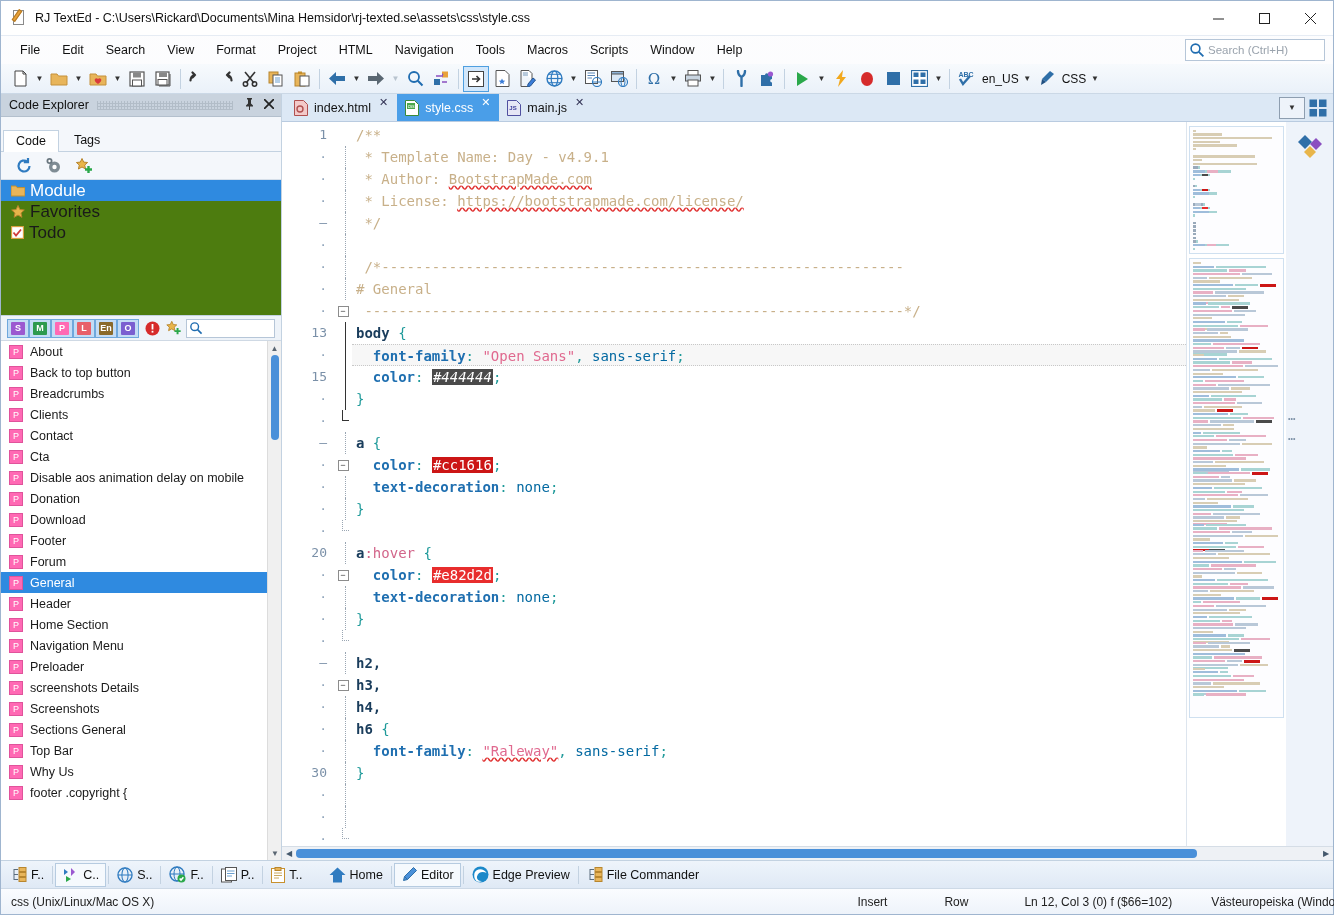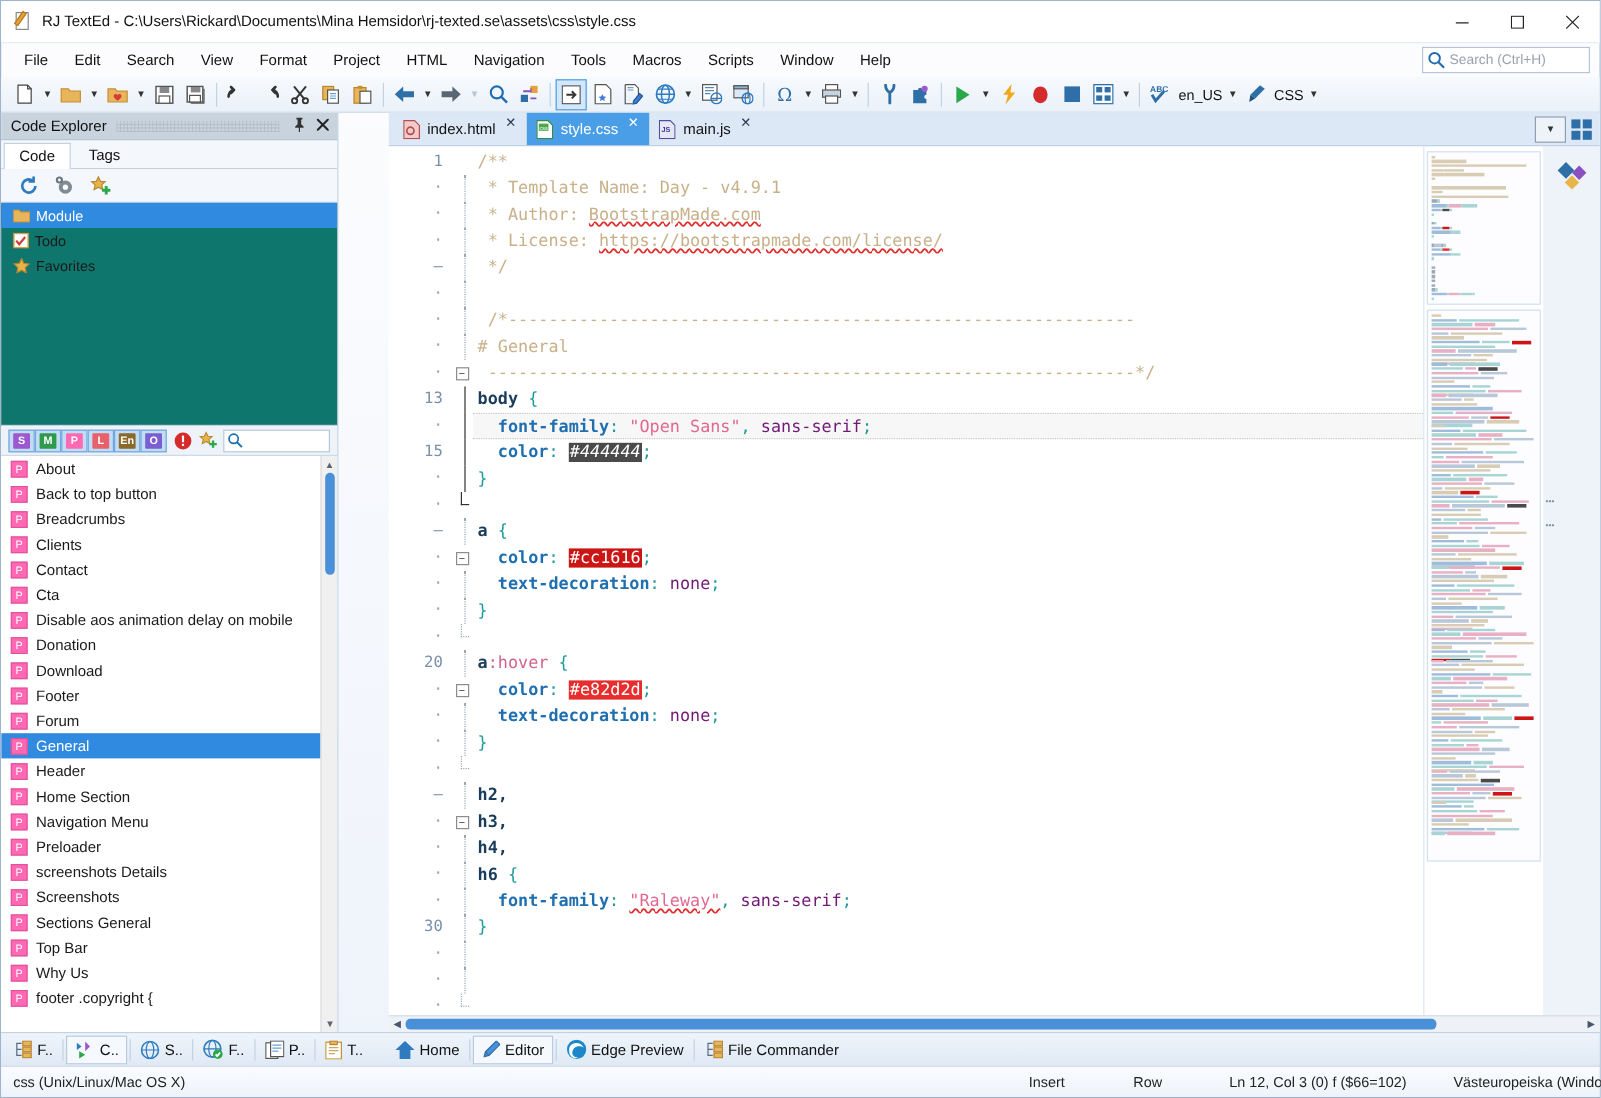--- a/index.html
+++ b/index.html
@@ -78,56 +78,56 @@
   .tb { width:26px; height:26px; display:flex; align-items:center; justify-content:center; flex:none; }
   .tb.sel { background:#d2e7fb; border:1px solid #4f9fe0; }
   .tbarrow {
     width:13px; height:26px; display:flex; align-items:center; justify-content:center;
     flex:none; color:#333; font-size:8px;
   }
   .tbsep { width:1px; height:20px; background:#c3d2e1; margin:0 4px; flex:none; }
   .tblabel { font-size:12px; color:#111; padding:0 2px; white-space:nowrap;}
 
   
-  .main { flex:1; display:flex; min-height:0;gap:42px; }
+  .main { flex:1; display:flex; min-height:0; }
 
   
   .leftpanel {
     width:281px; min-width:281px; display:flex; flex-direction:column;
     background:#f4f7fb;
     border-right:1px solid #c3d2e1;
   }
   .panel-hdr {
     height:23px; display:flex; align-items:center;
     background:#c9d3de; padding-left:8px; font-size:12.5px; color:#111;
     border-bottom:1px solid #b4c0cd;
   }
   .panel-hdr .grip { flex:1; height:9px; margin:0 8px;
     background-image:repeating-linear-gradient(90deg,#a9b4c0 0 1px, transparent 1px 3px),
                      repeating-linear-gradient(0deg,#a9b4c0 0 1px, transparent 1px 3px);
     background-size:3px 3px; opacity:.7;
   }
   .panel-hdr .hbtn { width:16px; text-align:center; color:#222; font-size:12px; margin-right:4px;}
   .tabs-row {
-    height:24px; display:flex; align-items:flex-end;
+    height:35px; display:flex; align-items:flex-end;
     background:#f4f7fb; border-bottom:1px solid #c3d2e1;
   }
   .ptab {
     padding:3px 12px 4px; font-size:12.5px; color:#111;
     border:1px solid transparent; border-bottom:none; margin-left:2px;
   }
   .ptab.active { background:#fff; border-color:#c3d2e1; position:relative; top:1px;}
   .mini-toolbar {
     height:28px; display:flex; align-items:center; gap:4px; padding-left:10px;
     background:#f4f7fb; border-bottom:1px solid #d6dfe9;
   }
   .tree {
-    background:#0f766e; height:186px; overflow:hidden;
+    background:#4d7c0f; height:136px; overflow:hidden;
     border-bottom:1px solid #c3d2e1;
-    font-size:12px;
+    font-size:17px;
   }
   .tree-row { height:21px; display:flex; align-items:center; padding-left:10px; gap:5px;}
   .tree-row.sel { background:#2f8ae0; color:#fff; }
 
   .filter-bar {
     height:25px; display:flex; align-items:center; gap:0px; padding:0 6px;
     background:#eef3f9; border-bottom:1px solid #cfd9e4;
   }
   .fchip {
     width:22px; height:19px; display:flex; align-items:center; justify-content:center;
@@ -194,21 +194,21 @@
   .cline { height:22px; line-height:22px; white-space:pre; padding-left:4px; }
   .cline.cur { background:#f7f7f7; border-top:1px dotted #c8c8c8; border-bottom:1px dotted #c8c8c8; }
   .cmt { color:#c8b089; }
   .lnk { color:#c8b089; text-decoration:underline; }
   .sq { text-decoration:underline; text-decoration-style:wavy; text-decoration-color:#e03030; }
   .sel-tag { color:#1a3d5c; font-weight:bold; }
   .pseudo { color:#d2658a; }
   .brace { color:#1f9a9a; }
   .prop { color:#1f6fb0; font-weight:bold; }
   .str { color:#e0698f; }
-  .val { color:#701a75; }
+  .val { color:#0369a1; }
   .punct { color:#1f9a9a; }
   .swatch-dark { background:#4a4a4a; color:#fff; font-style:italic; padding:0 1px; }
   .swatch-red { background:#cc1616; color:#fff; padding:0 1px; }
   .swatch-red2 { background:#e82d2d; color:#fff; padding:0 1px; }
 
   
   .minimap {
     width:100px; min-width:100px; background:#fff; border-left:1px solid #dde5ee;
     position:relative; overflow:hidden; padding:4px 2px;
   }
@@ -584,31 +584,31 @@
       </div>
 
       <div class="tree">
         <div class="tree-row sel">
           <svg width="14" height="12" viewBox="0 0 14 12">
               <path d="M0 1h5l1.2 1.6H14V11H0z" fill="#e8b55a" stroke="#c08f2e"></path>
             </svg>
           <span>Module</span>
         </div>
         <div class="tree-row">
+          <svg width="14" height="13" viewBox="0 0 14 13">
+              <path d="M7 0.5l1.9 4 4.4.5-3.3 3 .9 4.3L7 10.1 3.1 12.3l.9-4.3L0.7 5l4.4-.5z" fill="#e8b54a" stroke="#b8862e"></path>
+            </svg>
+          <span>Favorites</span>
+        </div>
+        <div class="tree-row">
           <svg width="13" height="13" viewBox="0 0 13 13">
               <rect x="0.5" y="0.5" width="12" height="12" fill="#fff" stroke="#d8a040" stroke-width="1.3"></rect>
               <path d="M2.5 6.5l2.5 3 5-6" fill="none" stroke="#d03b3b" stroke-width="1.8"></path>
             </svg>
           <span>Todo</span>
-        </div>
-        <div class="tree-row">
-          <svg width="14" height="13" viewBox="0 0 14 13">
-              <path d="M7 0.5l1.9 4 4.4.5-3.3 3 .9 4.3L7 10.1 3.1 12.3l.9-4.3L0.7 5l4.4-.5z" fill="#e8b54a" stroke="#b8862e"></path>
-            </svg>
-          <span>Favorites</span>
         </div>
       </div>
 
       <div class="filter-bar">
         <div class="fchip">
             <span style="background:#9b59d0">S</span>
           </div>
         <div class="fchip">
             <span style="background:#2e9a4e">M</span>
           </div>

